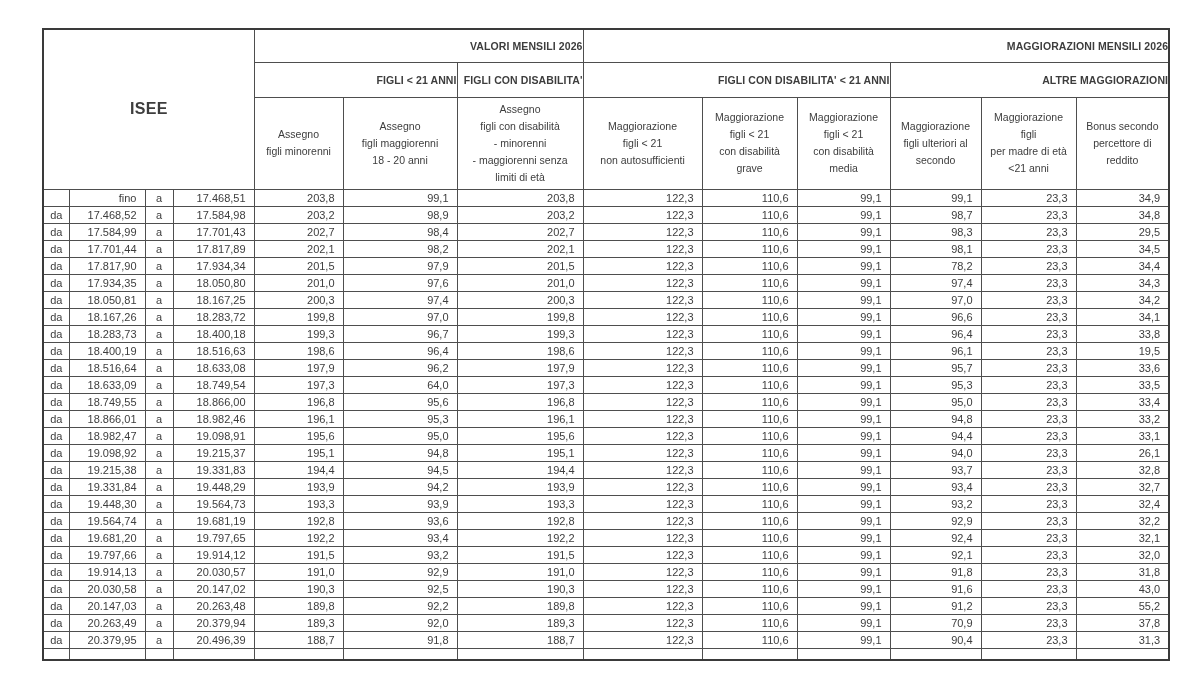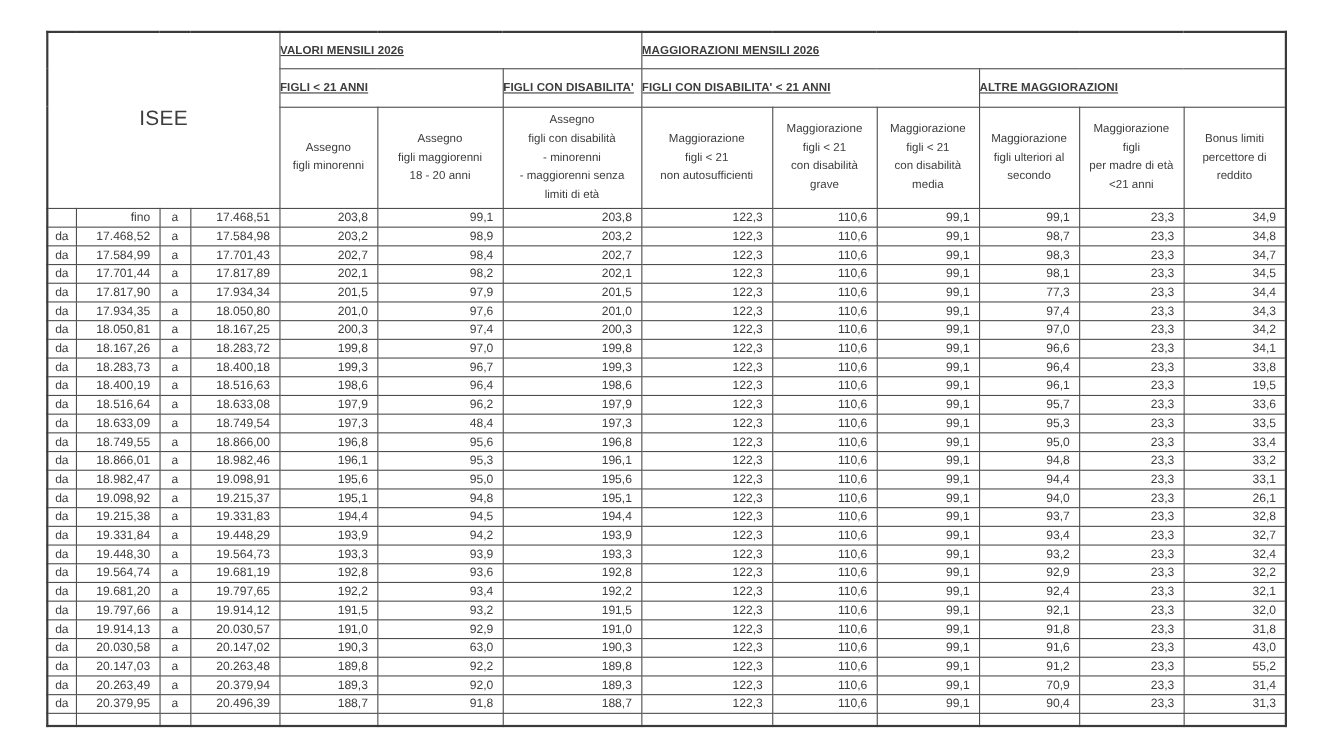--- a/index.html
+++ b/index.html
@@ -29,28 +29,27 @@
     overflow: hidden;
     white-space: nowrap;
   }
   
   thead tr.band1 { height: 33px; }
   thead tr.band2 { height: 35px; }
   thead tr.band3 { height: 92px; }
   th.band {
     font-size: 10.5px;
     font-weight: bold;
-    text-align: left;
+    text-align: right;
     vertical-align: middle;
     letter-spacing: 0.1px;
-    text-decoration: underline;
   }
   th.isee-cell {
-    font-size: 19px;
-    font-weight: normal;
+    font-size: 16px;
+    font-weight: bold;
     text-align: center;
     vertical-align: middle;
     letter-spacing: 0.3px;
   }
   th.colhead {
     font-size: 10.5px;
     font-weight: normal;
     text-align: center;
     vertical-align: middle;
     line-height: 17px;
@@ -122,21 +121,21 @@
 figli &lt; 21
 con disabilità
 media</th>
         <th class="colhead gb">Maggiorazione
 figli ulteriori al
 secondo</th>
         <th class="colhead">Maggiorazione
 figli
 per madre di età
 &lt;21 anni</th>
-        <th class="colhead">Bonus limiti
+        <th class="colhead">Bonus secondo
 percettore di
 reddito</th>
       </tr>
     </thead>
     <tbody>
         <tr>
           <td class="c-center"></td>
           <td class="c-num">fino</td>
           <td class="c-center">a</td>
           <td class="c-num">17.468,51</td>
@@ -171,21 +170,21 @@
           <td class="c-center">a</td>
           <td class="c-num">17.701,43</td>
           <td class="c-num gb">202,7</td>
           <td class="c-num">98,4</td>
           <td class="c-num">202,7</td>
           <td class="c-num gb">122,3</td>
           <td class="c-num">110,6</td>
           <td class="c-num">99,1</td>
           <td class="c-num gb">98,3</td>
           <td class="c-num">23,3</td>
-          <td class="c-num">34,7</td>
+          <td class="c-num">29,5</td>
         </tr>
         <tr>
           <td class="c-center">da</td>
           <td class="c-num">17.701,44</td>
           <td class="c-center">a</td>
           <td class="c-num">17.817,89</td>
           <td class="c-num gb">202,1</td>
           <td class="c-num">98,2</td>
           <td class="c-num">202,1</td>
           <td class="c-num gb">122,3</td>
@@ -199,21 +198,21 @@
           <td class="c-center">da</td>
           <td class="c-num">17.817,90</td>
           <td class="c-center">a</td>
           <td class="c-num">17.934,34</td>
           <td class="c-num gb">201,5</td>
           <td class="c-num">97,9</td>
           <td class="c-num">201,5</td>
           <td class="c-num gb">122,3</td>
           <td class="c-num">110,6</td>
           <td class="c-num">99,1</td>
-          <td class="c-num gb">77,3</td>
+          <td class="c-num gb">78,2</td>
           <td class="c-num">23,3</td>
           <td class="c-num">34,4</td>
         </tr>
         <tr>
           <td class="c-center">da</td>
           <td class="c-num">17.934,35</td>
           <td class="c-center">a</td>
           <td class="c-num">18.050,80</td>
           <td class="c-num gb">201,0</td>
           <td class="c-num">97,6</td>
@@ -299,21 +298,21 @@
           <td class="c-num gb">95,7</td>
           <td class="c-num">23,3</td>
           <td class="c-num">33,6</td>
         </tr>
         <tr>
           <td class="c-center">da</td>
           <td class="c-num">18.633,09</td>
           <td class="c-center">a</td>
           <td class="c-num">18.749,54</td>
           <td class="c-num gb">197,3</td>
-          <td class="c-num">48,4</td>
+          <td class="c-num">64,0</td>
           <td class="c-num">197,3</td>
           <td class="c-num gb">122,3</td>
           <td class="c-num">110,6</td>
           <td class="c-num">99,1</td>
           <td class="c-num gb">95,3</td>
           <td class="c-num">23,3</td>
           <td class="c-num">33,5</td>
         </tr>
         <tr>
           <td class="c-center">da</td>
@@ -479,21 +478,21 @@
           <td class="c-num gb">91,8</td>
           <td class="c-num">23,3</td>
           <td class="c-num">31,8</td>
         </tr>
         <tr>
           <td class="c-center">da</td>
           <td class="c-num">20.030,58</td>
           <td class="c-center">a</td>
           <td class="c-num">20.147,02</td>
           <td class="c-num gb">190,3</td>
-          <td class="c-num">63,0</td>
+          <td class="c-num">92,5</td>
           <td class="c-num">190,3</td>
           <td class="c-num gb">122,3</td>
           <td class="c-num">110,6</td>
           <td class="c-num">99,1</td>
           <td class="c-num gb">91,6</td>
           <td class="c-num">23,3</td>
           <td class="c-num">43,0</td>
         </tr>
         <tr>
           <td class="c-center">da</td>
@@ -516,21 +515,21 @@
           <td class="c-center">a</td>
           <td class="c-num">20.379,94</td>
           <td class="c-num gb">189,3</td>
           <td class="c-num">92,0</td>
           <td class="c-num">189,3</td>
           <td class="c-num gb">122,3</td>
           <td class="c-num">110,6</td>
           <td class="c-num">99,1</td>
           <td class="c-num gb">70,9</td>
           <td class="c-num">23,3</td>
-          <td class="c-num">31,4</td>
+          <td class="c-num">37,8</td>
         </tr>
         <tr>
           <td class="c-center">da</td>
           <td class="c-num">20.379,95</td>
           <td class="c-center">a</td>
           <td class="c-num">20.496,39</td>
           <td class="c-num gb">188,7</td>
           <td class="c-num">91,8</td>
           <td class="c-num">188,7</td>
           <td class="c-num gb">122,3</td>

